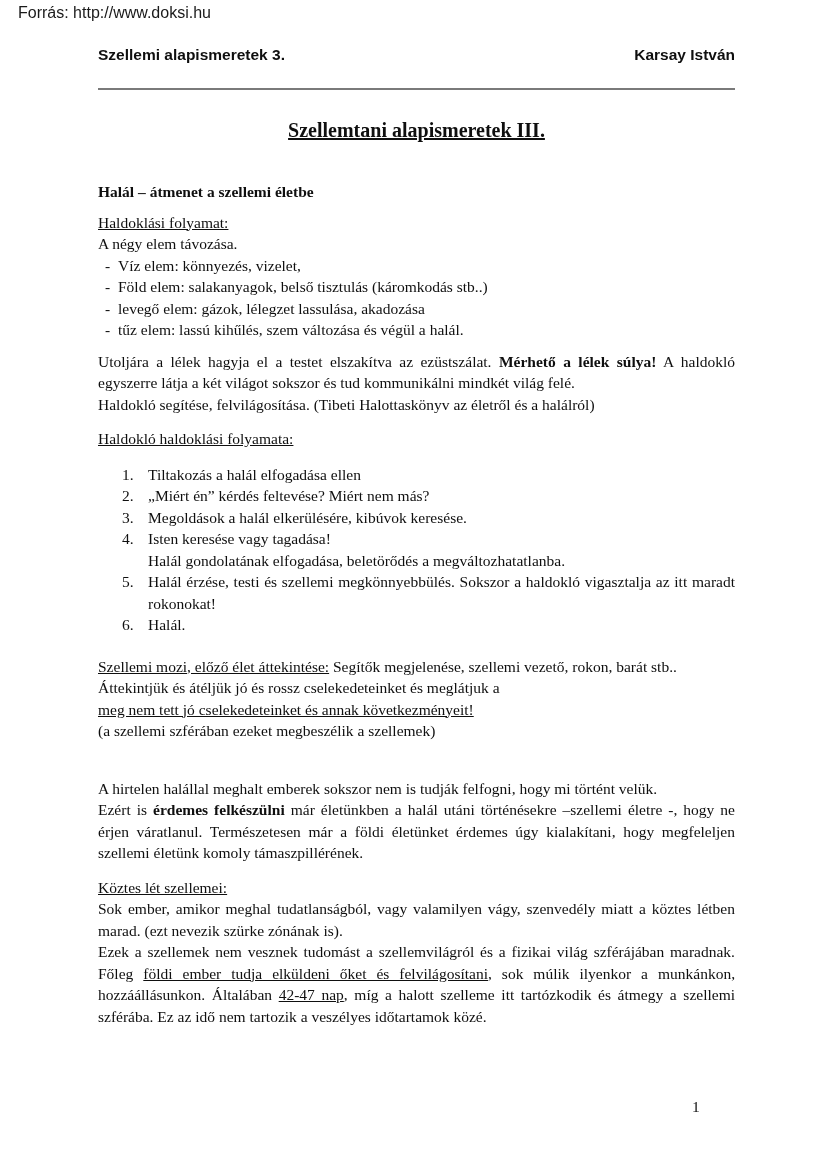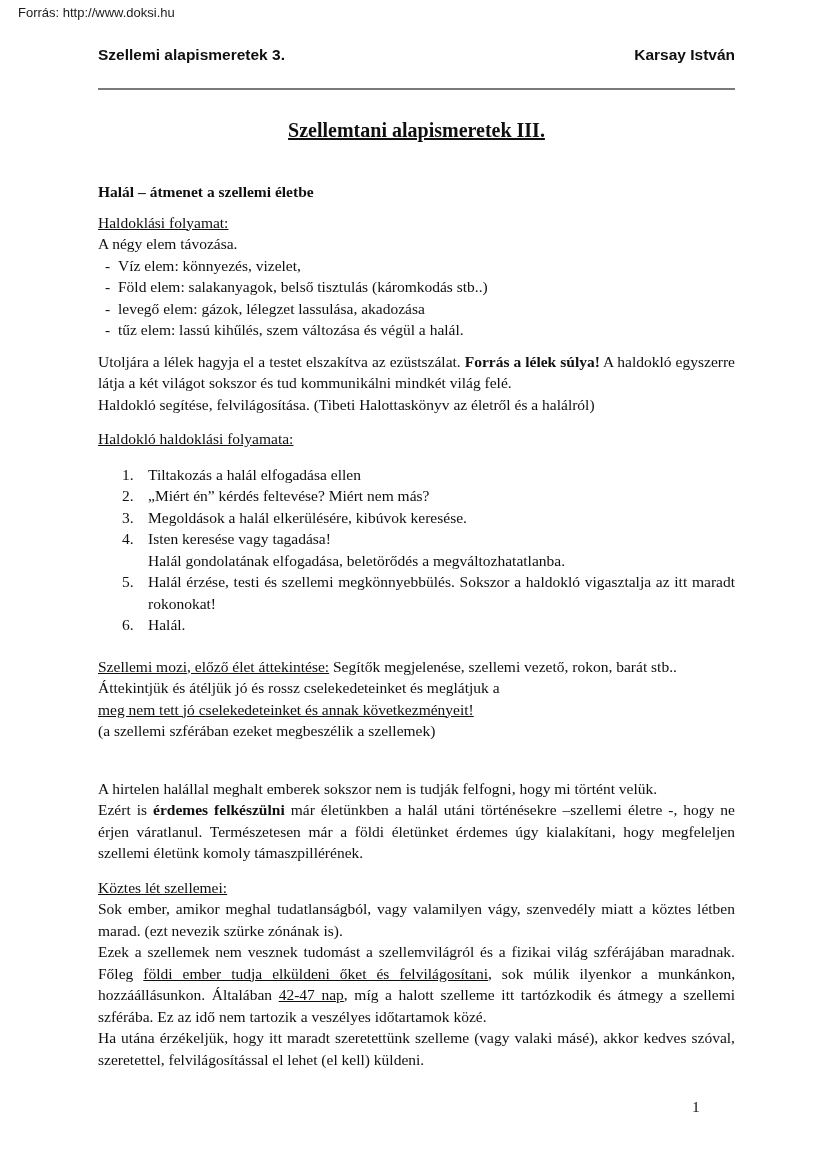--- a/index.html
+++ b/index.html
@@ -12,21 +12,21 @@
     font-family: "Liberation Serif", "DejaVu Serif", serif;
     font-size: 15.5px;
     line-height: 21.5px;
     overflow: hidden;
   }
   .source {
     position: absolute;
     top: 6px;
     left: 18px;
     font-family: "Liberation Sans", "DejaVu Sans", sans-serif;
-    font-size: 13px;
+    font-size: 16px;
     line-height: 14px;
     color: #1a1a1a;
   }
   .content { padding: 0 92px 0 98px; }
   .header-row {
     display: flex;
     justify-content: space-between;
     padding-top: 45px;
     font-family: "Liberation Sans", "DejaVu Sans", sans-serif;
     font-weight: bold;
@@ -106,21 +106,21 @@
         <span class="dash-marker">-</span>
         <span class="dash-text line">levegő elem: gázok, lélegzet lassulása, akadozása</span>
       </div>
       <div class="dash-item">
         <span class="dash-marker">-</span>
         <span class="dash-text line">tűz elem: lassú kihűlés, szem változása és végül a halál.</span>
       </div>
     </div>
 
     <div class="just mt-utoljara">
-      <span>Utoljára a lélek hagyja el a testet elszakítva az ezüstszálat. </span><b>Forrás a lélek súlya!</b><span> A haldokló egyszerre látja a két világot sokszor és tud kommunikálni mindkét világ felé.</span>
+      <span>Utoljára a lélek hagyja el a testet elszakítva az ezüstszálat. </span><b>Mérhető a lélek súlya!</b><span> A haldokló egyszerre látja a két világot sokszor és tud kommunikálni mindkét világ felé.</span>
     </div>
     <div class="line">Haldokló segítése, felvilágosítása. (Tibeti Halottaskönyv az életről és a halálról)</div>
 
     <div class="u-head line mt-stages-head">Haldokló haldoklási folyamata:</div>
 
     <div class="mt-numlist">
       <div class="num-item">
         <span class="num-cell">1.</span>
         <span class="num-text">Tiltakozás a halál elfogadása ellen</span>
       </div>
@@ -163,19 +163,18 @@
       <div class="just">
         <span>Ezért is </span><b>érdemes felkészülni</b><span> már életünkben a halál utáni történésekre –szellemi életre -, hogy ne érjen váratlanul. Természetesen már a földi életünket érdemes úgy kialakítani, hogy megfeleljen szellemi életünk komoly támaszpillérének.</span>
       </div>
     </div>
 
     <div class="u-head line mt-koztes">Köztes lét szellemei:</div>
     <div class="just">Sok ember, amikor meghal tudatlanságból, vagy valamilyen vágy, szenvedély miatt a köztes létben marad. (ezt nevezik szürke zónának is).</div>
     <div class="just">
       <span>Ezek a szellemek nem vesznek tudomást a szellemvilágról és a fizikai világ szférájában maradnak. Főleg </span><span class="u-head">földi ember tudja elküldeni őket és felvilágosítani</span><span>, sok múlik ilyenkor a munkánkon, hozzáállásunkon. Általában </span><span class="u-head">42-47 nap</span><span>, míg a halott szelleme itt tartózkodik és átmegy a szellemi szférába. Ez az idő nem tartozik a veszélyes időtartamok közé.</span>
     </div>
-    <div class="just">Ha utána érzékeljük, hogy itt maradt szeretettünk szelleme (vagy valaki másé), akkor kedves szóval, szeretettel, felvilágosítással el lehet (el kell) küldeni.</div>
 
   </div>
 
   <div class="page-num">1</div>
 
 </div>
 
 </body></html>

